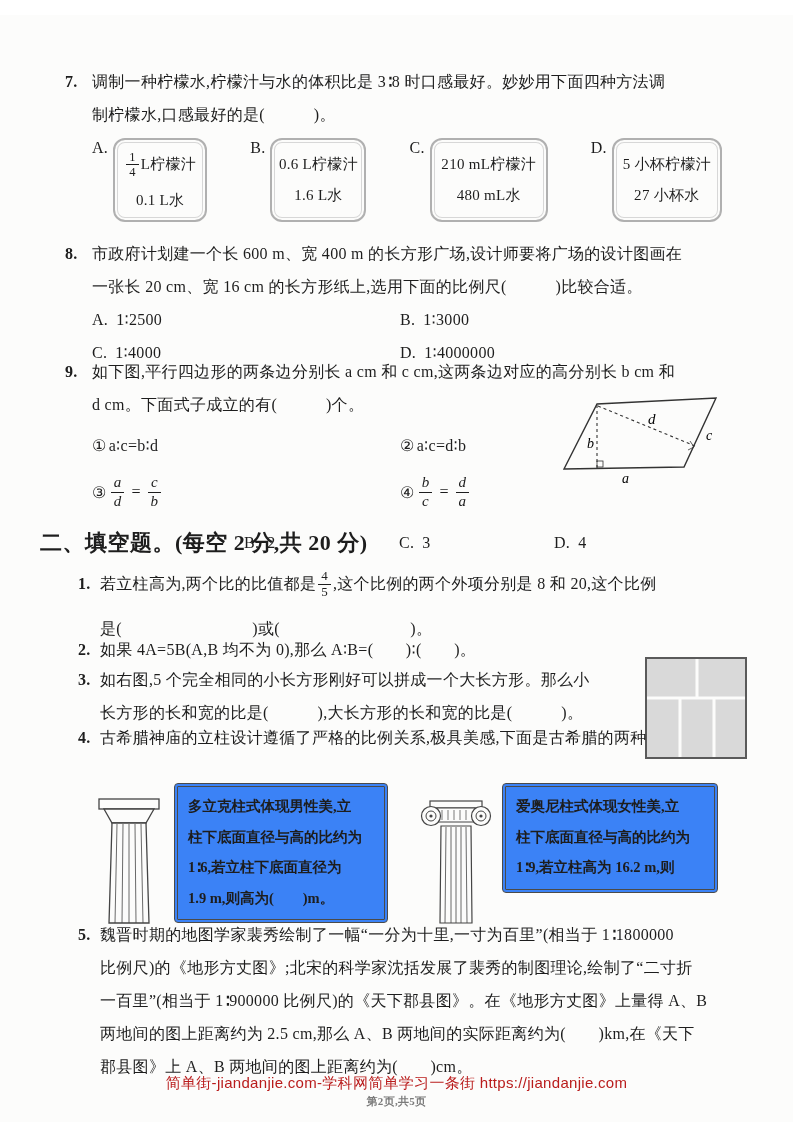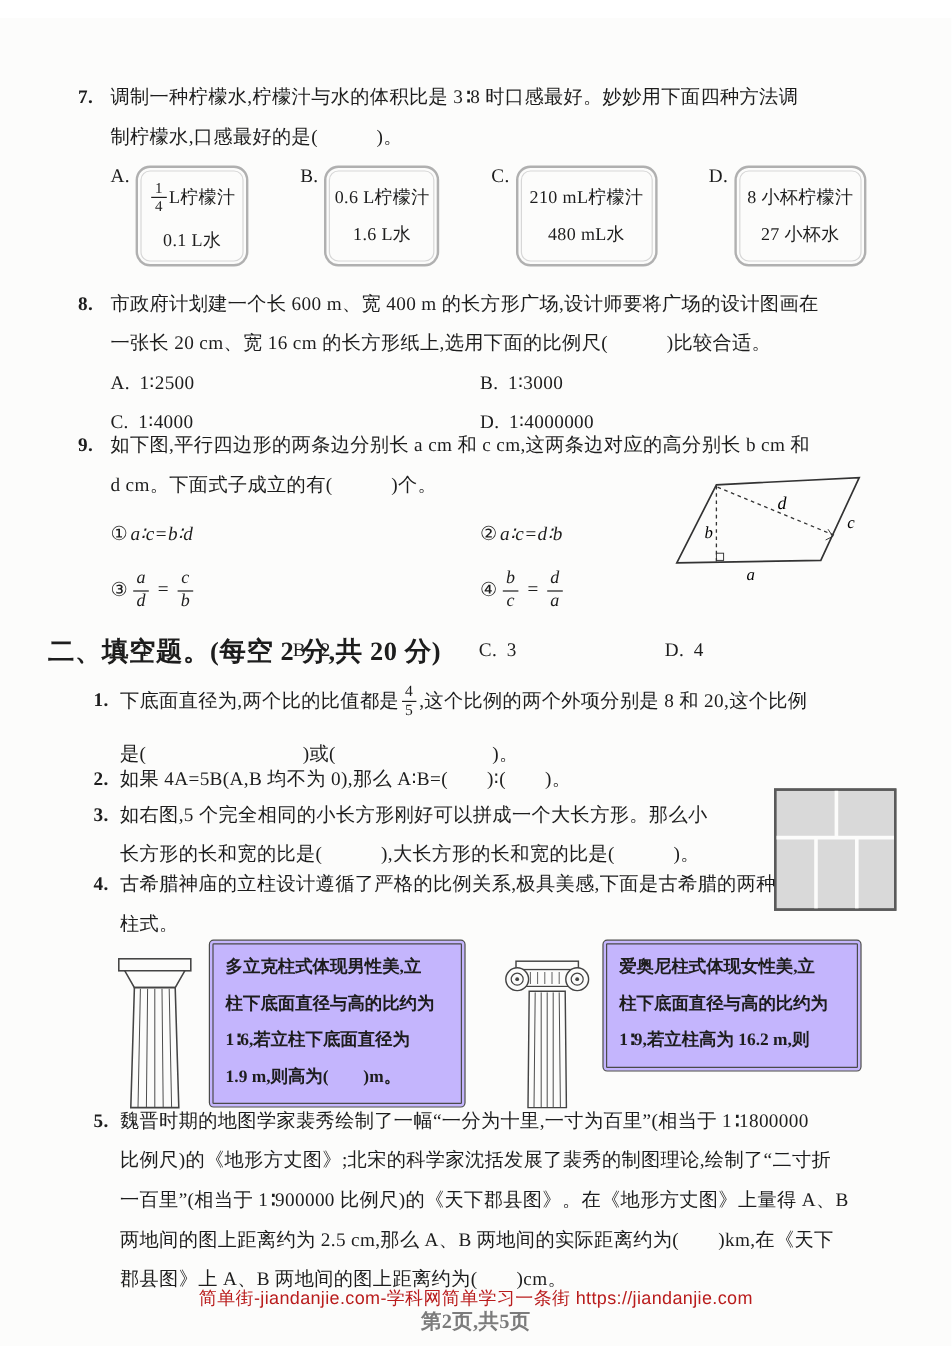--- a/index.html
+++ b/index.html
@@ -30,40 +30,40 @@
   .lemonbox{border:2px solid #b0b0b0;border-radius:12px;background:#fcfcfb;
     box-shadow:inset 0 0 0 2px #fcfcfb, inset 0 0 0 3px #d7d7d7;
     display:flex;flex-direction:column;justify-content:center;align-items:center;
     gap:12px;height:84px;font-size:15px;text-align:center;padding:0 6px;box-sizing:border-box;}
   .boxline{display:flex;align-items:center;justify-content:center;white-space:nowrap;}
 
   
   .grid2{display:grid;grid-template-columns:308px auto;margin-left:27px;line-height:33px;}
   .grid4{display:grid;grid-template-columns:152px 155px 155px auto;margin-left:27px;line-height:33px;}
   .optlabel{margin-right:8px;}
-  .mathit{font-style:italic;}
+  .mathit{}
 
   
   .eqrow{display:grid;grid-template-columns:308px auto;margin-left:27px;}
   .eqcell{display:flex;align-items:center;height:36px;}
   .eqcell2{display:flex;align-items:center;height:58px;}
   .circ{margin-right:2px;font-style:normal;}
   .eqsign{margin:0 4px;font-style:italic;}
 
   .secheader{font-weight:bold;font-size:22px;letter-spacing:.5px;}
 
   
   .colrow{display:flex;align-items:flex-start;}
-  .plaque{border:4px double #4a4a4a;border-radius:4px;background:#c4b5fd;
+  .plaque{border:4px double #4a4a4a;border-radius:4px;background:#3b82f6;
     padding:4px 10px 6px 10px;box-sizing:border-box;}
   .plaque .pline{font-size:14.5px;line-height:30.5px;font-weight:600;white-space:nowrap;letter-spacing:0;}
 
   .footer1{text-align:center;color:#b91c1c;font-size:15px;
     font-family:"Liberation Sans","DejaVu Sans",sans-serif;line-height:20px;}
-  .footer2{text-align:center;color:#7b7b7b;font-size:17px;font-weight:bold;line-height:17px;}
+  .footer2{text-align:center;color:#7b7b7b;font-size:11px;font-weight:bold;line-height:17px;}
 
   svg text{font-family:"Liberation Serif","DejaVu Serif",serif;}
 </style>
 </head>
 <body>
 
 <div class="page">
 
   <div class="block" style="left:65px;top:50px;width:670px;">
     <div class="qline">
@@ -94,21 +94,21 @@
       <div class="optgroup">
         <span class="optletter">C.</span>
         <div class="lemonbox" style="width:118px;">
           <div class="boxline">210 mL柠檬汁</div>
           <div class="boxline">480 mL水</div>
         </div>
       </div>
       <div class="optgroup">
         <span class="optletter">D.</span>
         <div class="lemonbox" style="width:110px;">
-          <div class="boxline">8 小杯柠檬汁</div>
+          <div class="boxline">5 小杯柠檬汁</div>
           <div class="boxline">27 小杯水</div>
         </div>
       </div>
     </div>
   </div>
 
   <div class="block" style="left:65px;top:222px;width:670px;">
     <div class="qline">
       <span class="qnum">8.</span><span>市政府计划建一个长 600 m、宽 400 m 的长方形广场,设计师要将广场的设计图画在</span>
     </div>
@@ -182,21 +182,21 @@
       <text x="146" y="50" font-size="14" font-style="italic">c</text>
       <text x="88" y="34" font-size="15" font-style="italic">d</text>
     </svg>
   </div>
 
   <div class="block secheader" style="left:40px;top:513px;">二、填空题。(每空 2 分,共 20 分)</div>
 
   <div class="block" style="left:78px;top:545px;width:660px;">
     <div style="display:flex;align-items:center;height:48px;white-space:nowrap;">
       <span class="fnumber">1.</span>
-      <span>下底面直径为,两个比的比值都是</span>
+      <span>若立柱高为,两个比的比值都是</span>
       <span class="frac" style="font-size:13px;">
           <span class="fnum">4</span>
           <span class="fden">5</span>
         </span>
       <span>,这个比例的两个外项分别是 8 和 20,这个比例</span>
     </div>
     <div class="qline fcont" style="margin-top:4px;">是(　　　　　　　　)或(　　　　　　　　)。</div>
   </div>
 
   <div class="block qline" style="left:78px;top:618px;width:660px;">
@@ -216,21 +216,20 @@
     <line x1="53" y1="2" x2="53" y2="42" stroke="#fcfcfb" stroke-width="3"></line>
     <line x1="36" y1="42" x2="36" y2="102" stroke="#fcfcfb" stroke-width="3"></line>
     <line x1="70" y1="42" x2="70" y2="102" stroke="#fcfcfb" stroke-width="3"></line>
     <rect x="2" y="2" width="100" height="100" fill="none" stroke="#5a5a5a" stroke-width="2"></rect>
   </svg>
 
   <div class="block" style="left:78px;top:706px;width:660px;">
     <div class="qline">
       <span class="fnumber">4.</span><span>古希腊神庙的立柱设计遵循了严格的比例关系,极具美感,下面是古希腊的两种</span>
     </div>
-    <div class="qline fcont">柱式。</div>
   </div>
 
   <div class="block colrow" style="left:96px;top:768px;width:640px;">
     <svg width="66" height="128" viewBox="0 0 66 128" style="margin-top:14px;">
       <rect x="3" y="2" width="60" height="10" fill="#fcfcfb" stroke="#444" stroke-width="1.3"></rect>
       <polygon points="8,12 58,12 50,26 16,26" fill="#fcfcfb" stroke="#444" stroke-width="1.3"></polygon>
       <polygon points="16,26 50,26 53,126 13,126" fill="#fcfcfb" stroke="#444" stroke-width="1.3"></polygon>
       <line x1="21" y1="27" x2="19" y2="126" stroke="#444" stroke-width="0.8"></line>
       <line x1="27" y1="27" x2="26" y2="126" stroke="#444" stroke-width="0.8"></line>
       <line x1="33" y1="27" x2="33" y2="126" stroke="#444" stroke-width="0.8"></line>

